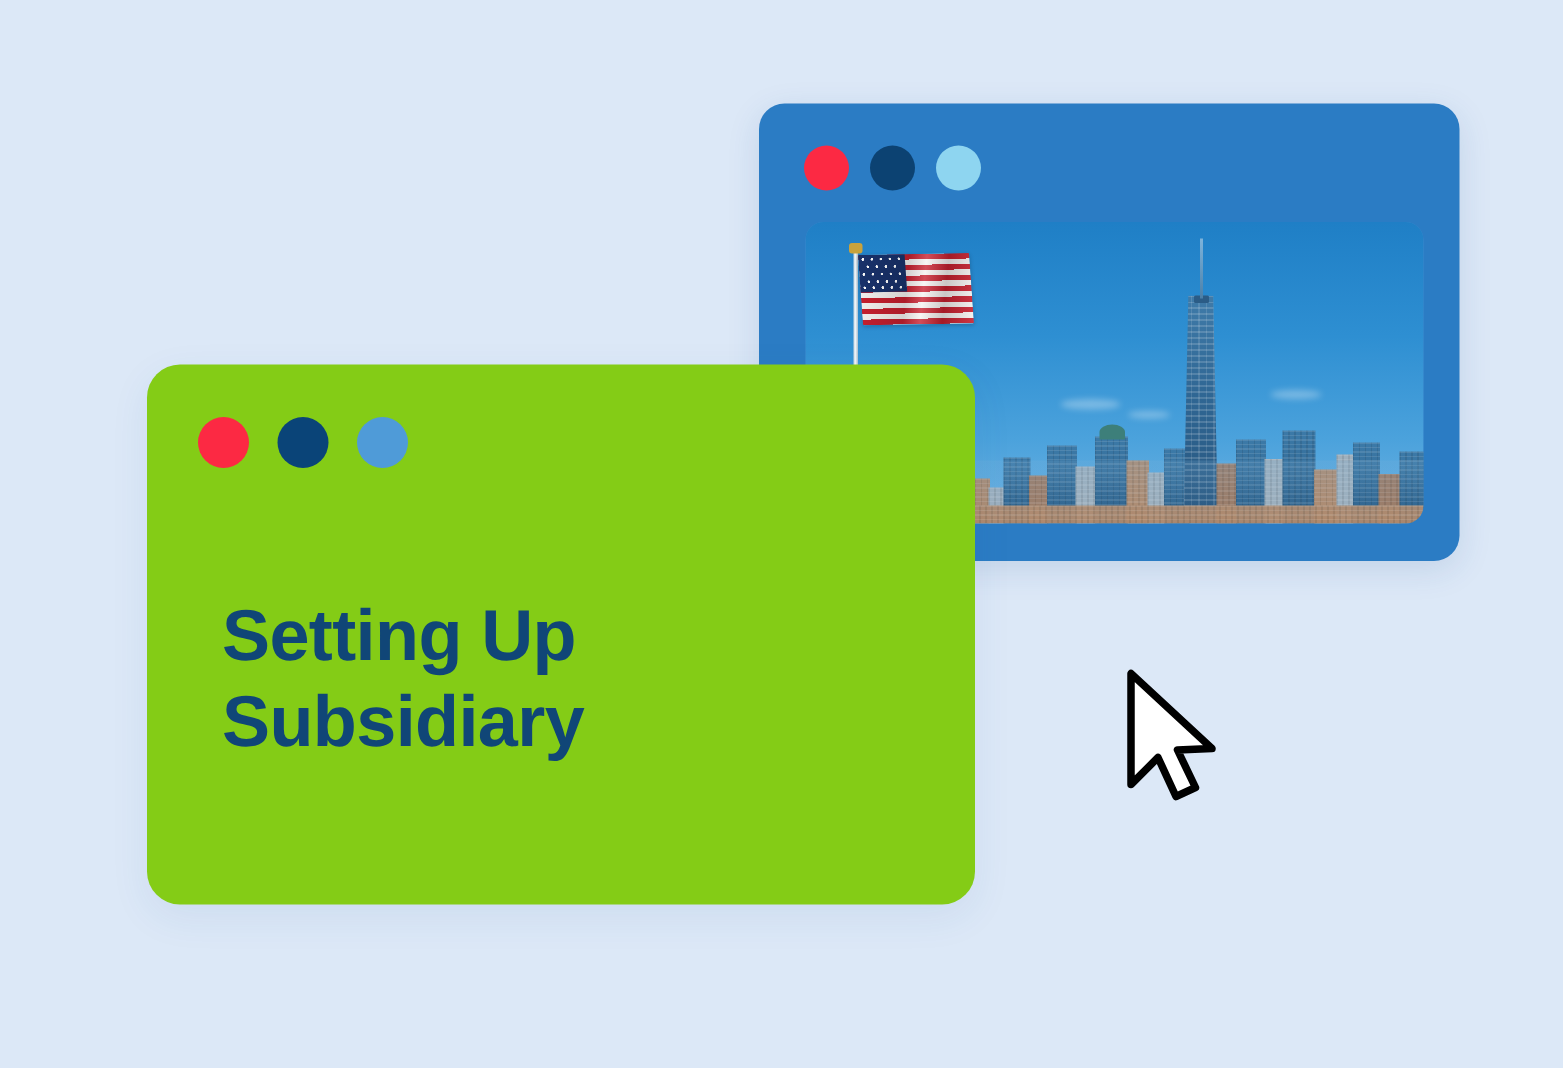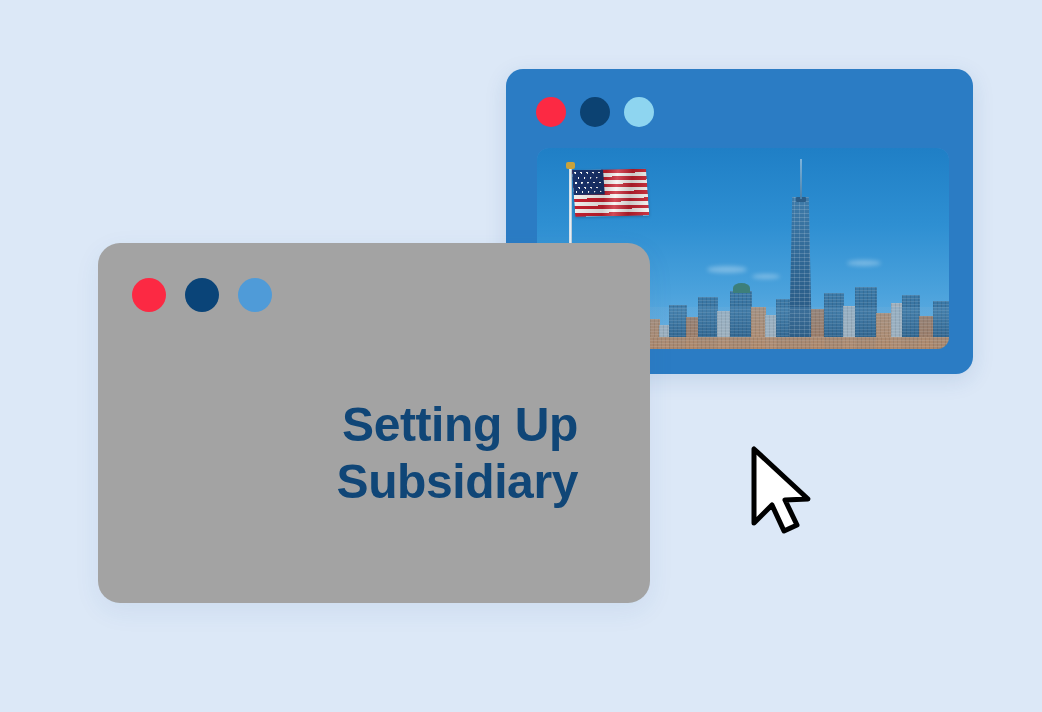--- a/index.html
+++ b/index.html
@@ -241,24 +241,23 @@
     pointer-events: none;
   }
 
   
   .title-window {
     position: absolute;
     left: 98px;
     top: 243px;
     width: 552px;
     height: 360px;
-    background: #a3a3a3;
+    background: #84cc16;
     border-radius: 22px;
     box-shadow: 0 8px 26px rgba(40, 90, 150, 0.08);
-    text-align: right;
   }
   .title-window .dots {
     position: absolute;
     left: 34px;
     top: 35px;
     display: flex;
     gap: 19px;
   }
   .title-window .dot {
     width: 34px;

